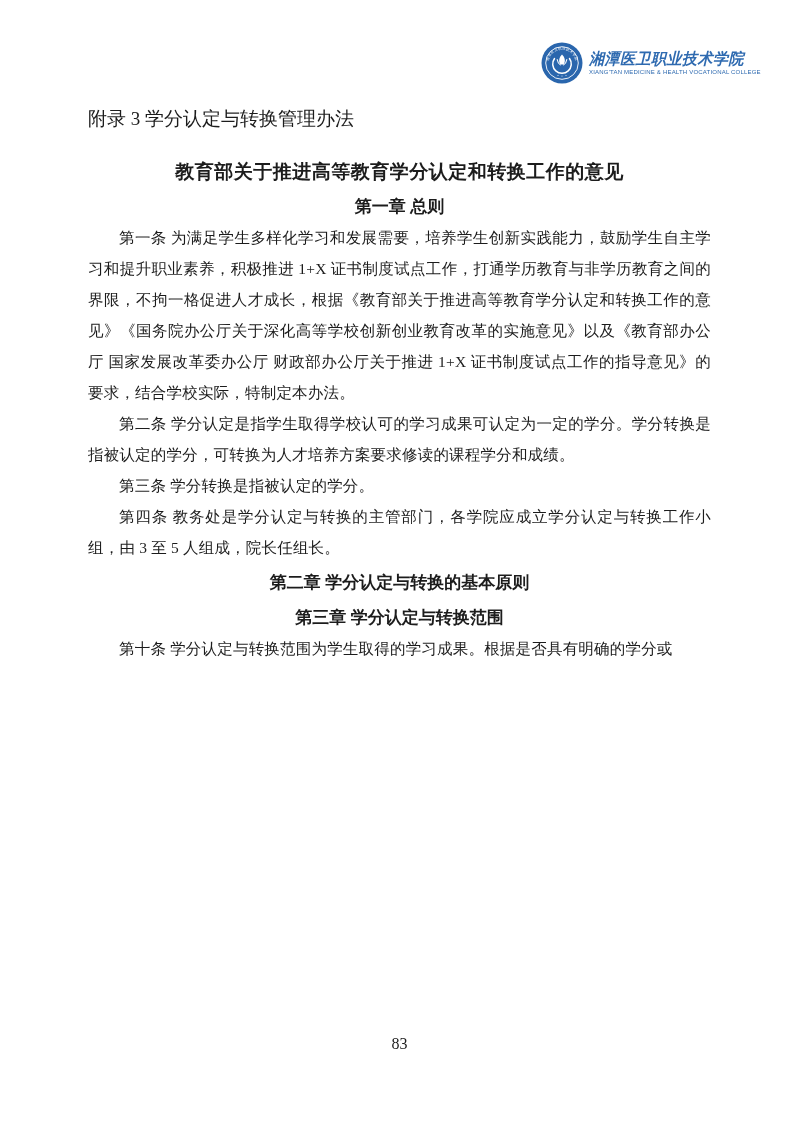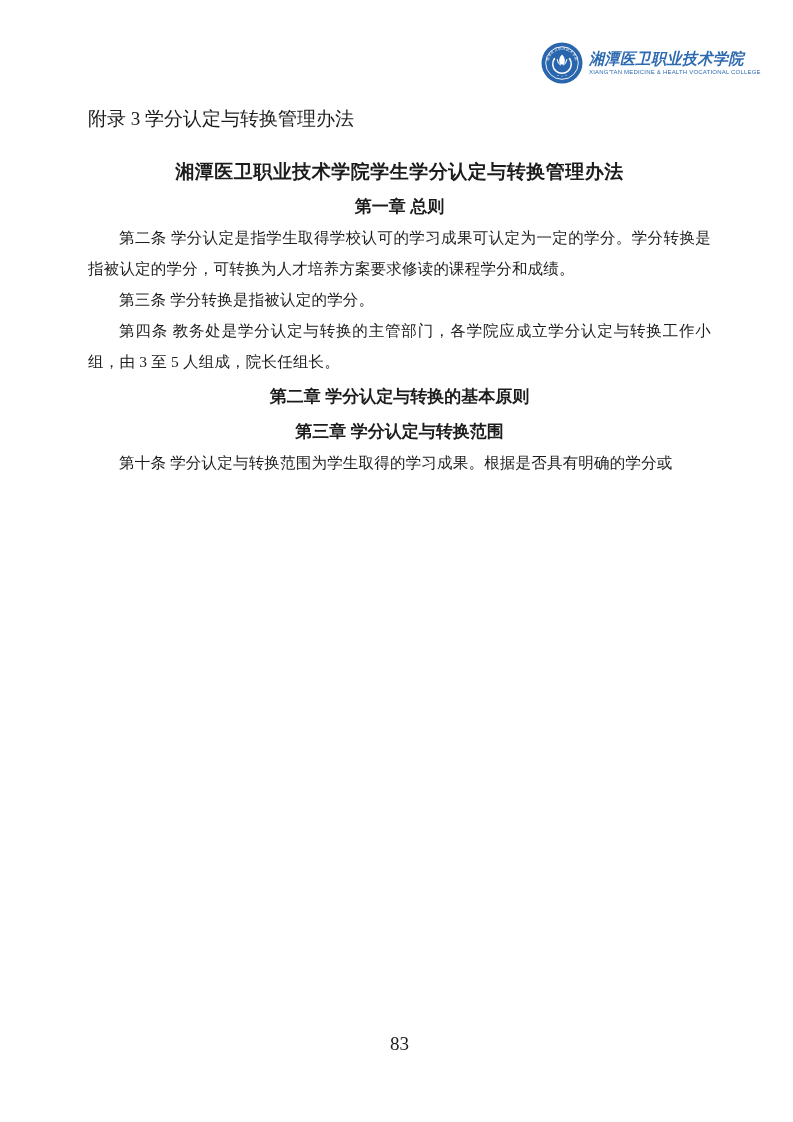--- a/index.html
+++ b/index.html
@@ -81,21 +81,21 @@
     text-align: justify;
     text-indent: 2em;
     letter-spacing: 0.2px;
   }
   .page-number {
     position: absolute;
     left: 88px;
     width: 623px;
     top: 1028px;
     text-align: center;
-    font-size: 19px;
+    font-size: 16px;
     line-height: 31px;
   }
 </style>
 </head>
 <body>
 
 <div class="page">
 
   <div class="logo-block">
     <svg class="seal-svg" width="42" height="42" viewBox="0 0 42 42">
@@ -117,23 +117,24 @@
     <div class="logo-text-col">
       <div class="logo-zh">湘潭医卫职业技术学院</div>
       <div class="logo-en">XIANG'TAN MEDICINE &amp; HEALTH VOCATIONAL COLLEGE</div>
     </div>
   </div>
 
   <div class="content">
 
     <div class="appendix">附录 3 学分认定与转换管理办法</div>
 
-    <h1 class="doc-title">湘潭医卫职业技术学院学生学分认定与转换管理办法</h1>
+    <h1 class="doc-title">教育部关于推进高等教育学分认定和转换工作的意见</h1>
 
     <h2 class="chapter-heading">第一章 总则</h2>
+    <p class="body-p">第一条 为满足学生多样化学习和发展需要，培养学生创新实践能力，鼓励学生自主学习和提升职业素养，积极推进 1+X 证书制度试点工作，打通学历教育与非学历教育之间的界限，不拘一格促进人才成长，根据《教育部关于推进高等教育学分认定和转换工作的意见》《国务院办公厅关于深化高等学校创新创业教育改革的实施意见》以及《教育部办公厅 国家发展改革委办公厅 财政部办公厅关于推进 1+X 证书制度试点工作的指导意见》的要求，结合学校实际，特制定本办法。</p>
     <p class="body-p">第二条 学分认定是指学生取得学校认可的学习成果可认定为一定的学分。学分转换是指被认定的学分，可转换为人才培养方案要求修读的课程学分和成绩。</p>
     <p class="body-p">第三条 学分转换是指被认定的学分。</p>
     <p class="body-p">第四条 教务处是学分认定与转换的主管部门，各学院应成立学分认定与转换工作小组，由 3 至 5 人组成，院长任组长。</p>
 
     <h2 class="chapter-heading">第二章 学分认定与转换的基本原则</h2>
 
     <h2 class="chapter-heading">第三章 学分认定与转换范围</h2>
     <p class="body-p">第十条 学分认定与转换范围为学生取得的学习成果。根据是否具有明确的学分或</p>
 
   </div>

